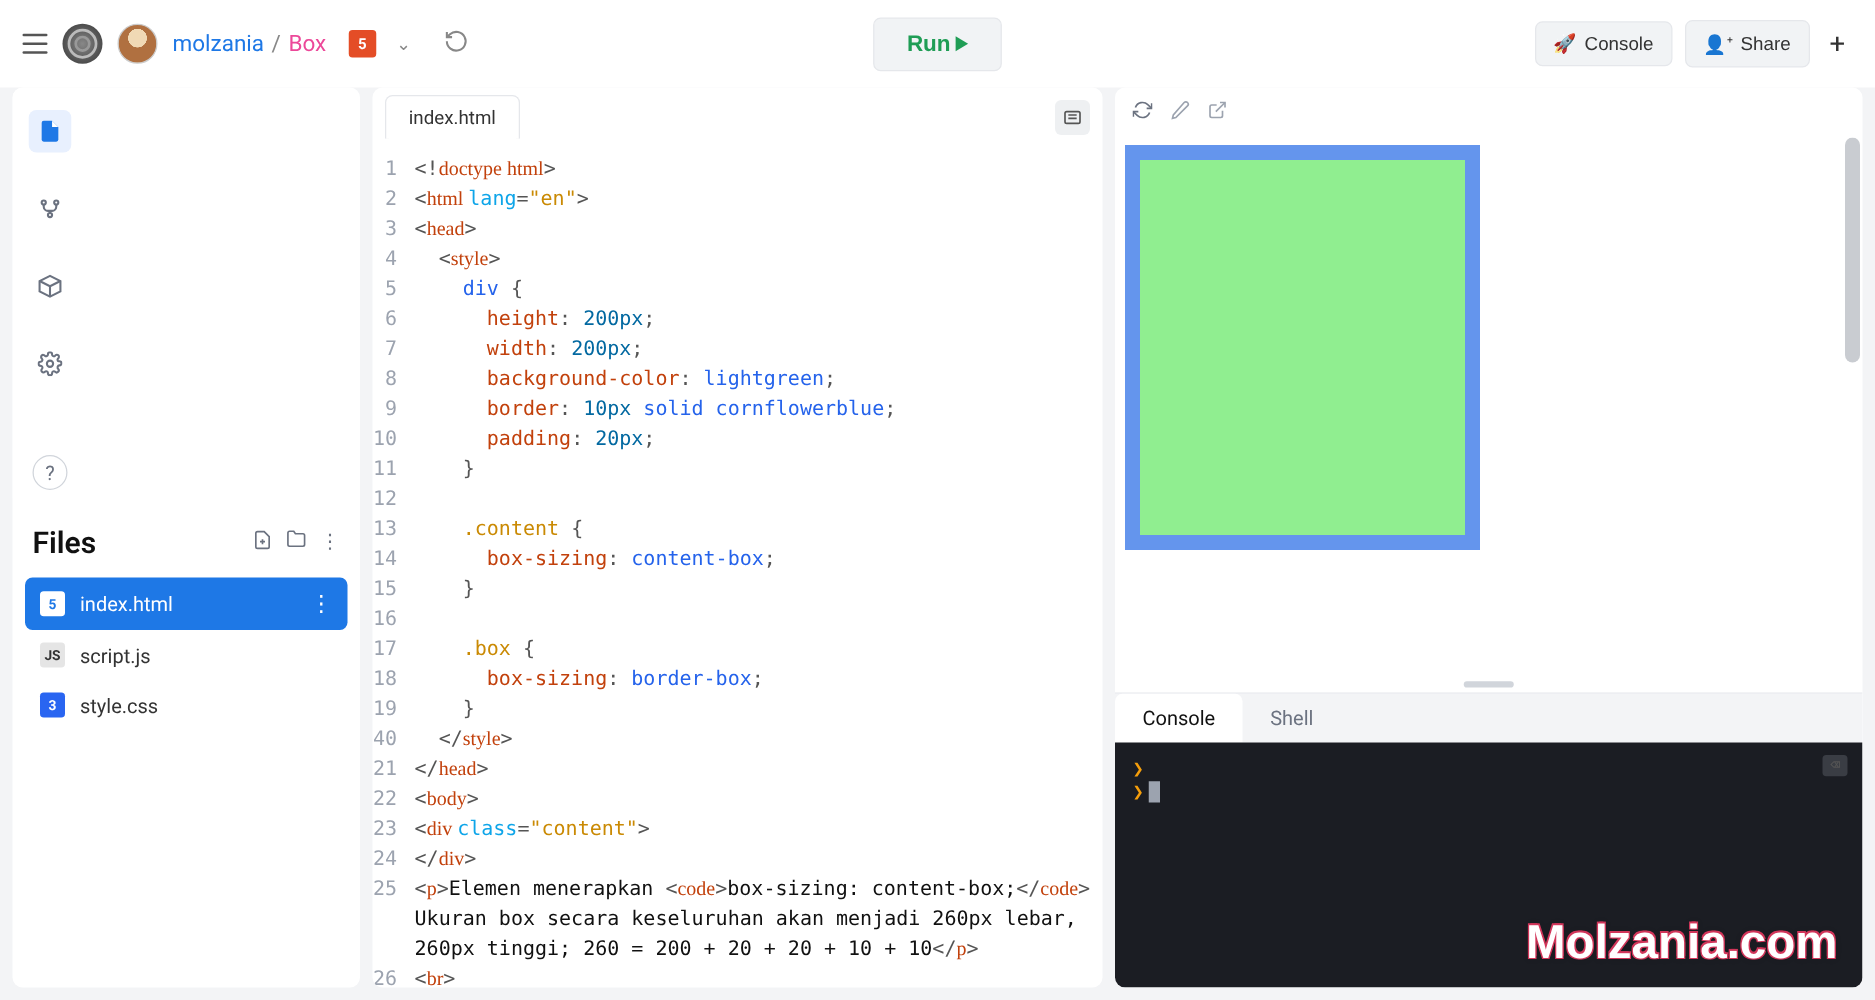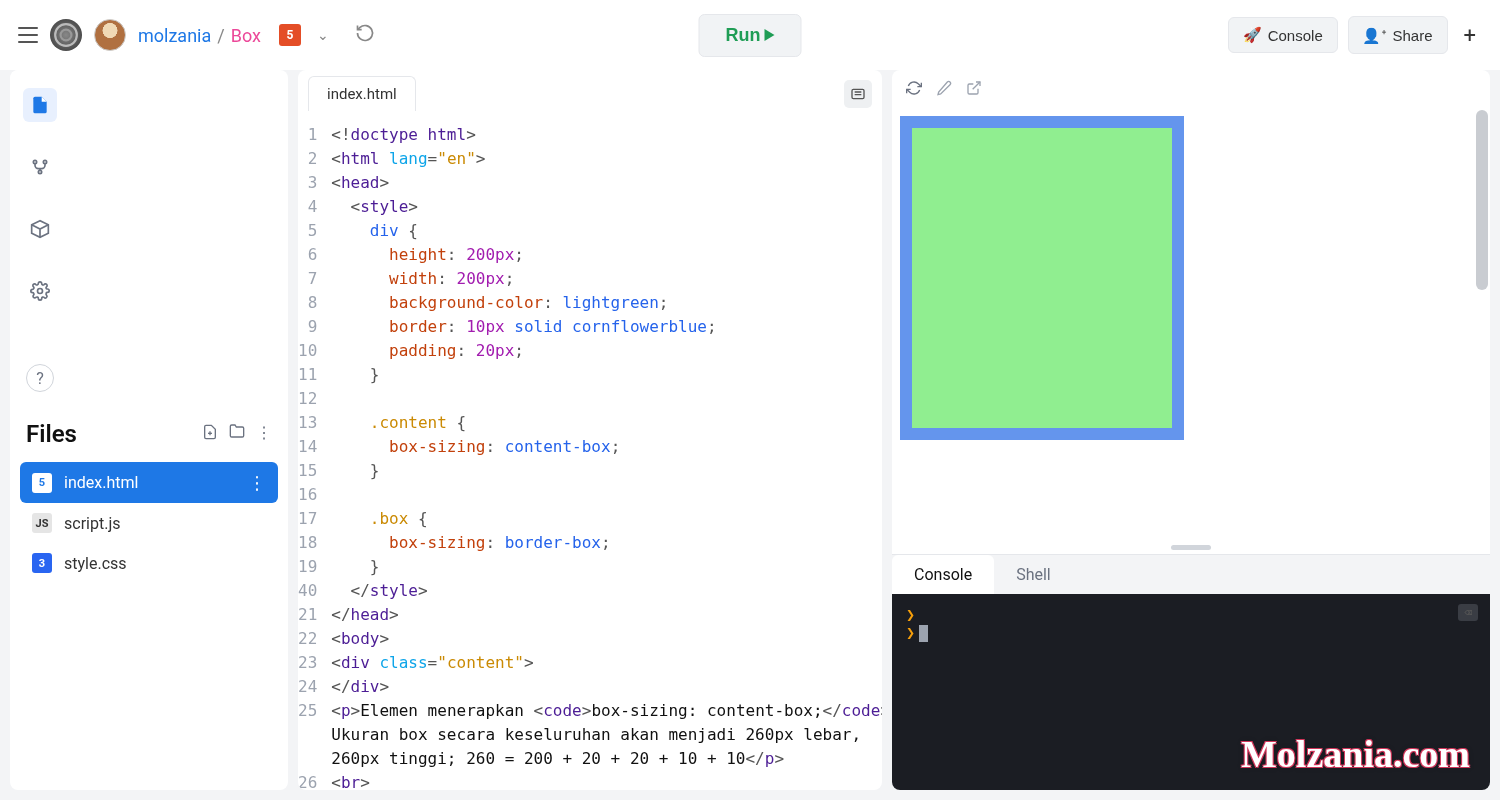--- a/index.html
+++ b/index.html
@@ -52,27 +52,27 @@
   .tabs { display:flex; align-items:center; padding:6px 10px 0 10px; }
   .tab { background:#fff; border:1px solid #e5e7eb; border-bottom:none; border-radius:6px 6px 0 0; padding:8px 18px; font-size:15px; color:#333; cursor:pointer; }
   .tabs .tabend { margin-left:auto; width:28px; height:28px; background:#eef0f2; border-radius:5px; display:flex;align-items:center;justify-content:center; color:#555; cursor:pointer; }
   .code-wrap { flex:1; overflow:auto; display:flex; font-family: "Consolas","Menlo",monospace; font-size:16px; line-height:24px; }
   .gutter { width:48px; text-align:right; color:#9ca3af; padding:12px 10px 12px 0; user-select:none; }
   .gutter div { height:24px; }
   .code { padding:12px 12px 12px 4px; white-space:pre; color:#111; position:relative; }
   .code .line { height:24px; display:block; }
   .code .wrapline { height:24px; display:block; padding-left:0; }
   .c-punct { color:#555; }
-  .c-tag { color:#4c1d95; }
+  .c-tag { color:#c2410c;font-family:Liberation Serif, serif; }
   .c-attr { color:#0ea5e9; }
   .c-str { color:#ca8a04; }
   .c-kw { color:#2563eb; }
   .c-prop { color:#c2410c; }
   .c-val { color:#2563eb; }
-  .c-num { color:#a21caf; }
+  .c-num { color:#0369a1; }
   .c-sel { color:#ca8a04; }
   
   .preview-col { width:598px; }
   .urlbar { display:flex; align-items:center; gap:10px; padding:10px 12px; }
   .urlbar .ic { color:#6b7280; cursor:pointer; width:20px; text-align:center; }
   .urlbar input { flex:1; border:1px solid #d1d5db; border-radius:6px; padding:7px 12px; font-size:14px; color:#333; }
   .preview-body { flex:1; padding:6px 8px 0 8px; overflow:auto; font-family: "Times New Roman", serif; font-size:17px; color:#000; position:relative; }
   .preview-box { width:260px; height:300px; background:#90ee90; border:12px solid #6495ed; box-sizing:content-box; }
   .preview-p { margin-top:8px; line-height:1.35; }
   .preview-p code { font-family: "Consolas", monospace; font-size:16px; }
@@ -80,21 +80,21 @@
   .preview-scroll .thumb { position:absolute; top:0; width:12px; height:180px; background:#c9ccd1; border-radius:6px; }
   
   .console-panel { border-top:1px solid #e5e7eb; display:flex; flex-direction:column; height:236px; }
   .console-tabs { display:flex; background:#f3f4f6; }
   .console-tabs .ctab { padding:10px 22px; font-size:16px; color:#6b7280; cursor:pointer; }
   .console-tabs .ctab.active { background:#fff; color:#111; border-radius:6px 6px 0 0; }
   .console-out { flex:1; background:#1b1d23; color:#e5e7eb; font-family:"Consolas",monospace; font-size:15px; padding:12px 14px; position:relative; }
   .console-out .prompt { color:#f59e0b; }
   .console-out .cursor { display:inline-block; width:9px; height:17px; background:#9ca3af; vertical-align:middle; margin-left:4px; }
   .console-out .bksp { position:absolute; top:10px; right:12px; color:#555; background:#3a3d44; padding:1px 6px; border-radius:3px; font-size:13px; }
-  .watermark { position:fixed; right:30px; bottom:24px; font-family:Liberation Serif, serif; font-size:38px; color:#fff; text-shadow: -1px -1px 0 #d1365a, 1px -1px 0 #d1365a, -1px 1px 0 #d1365a, 1px 1px 0 #d1365a, 0 0 6px rgba(0,0,0,.2); font-weight:bold; pointer-events:none;text-align:right; }
+  .watermark { position:fixed; right:30px; bottom:24px; font-family:Liberation Sans, sans-serif; font-size:38px; color:#fff; text-shadow: -1px -1px 0 #d1365a, 1px -1px 0 #d1365a, -1px 1px 0 #d1365a, 1px 1px 0 #d1365a, 0 0 6px rgba(0,0,0,.2); font-weight:bold; pointer-events:none;text-align:right; }
   .drag-handle { width:40px;height:5px;background:#d1d5db;border-radius:3px;margin:0 auto; }
 </style>
 </head>
 <body>
 
 <div class="topbar">
   <div class="hamburger">
       <span></span>
       <span></span>
       <span></span>

